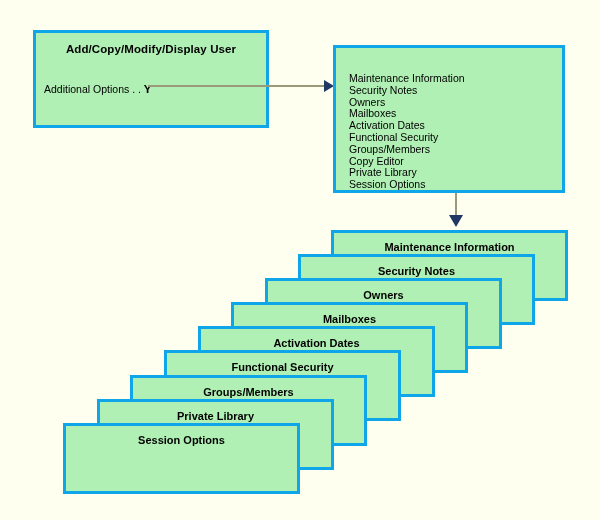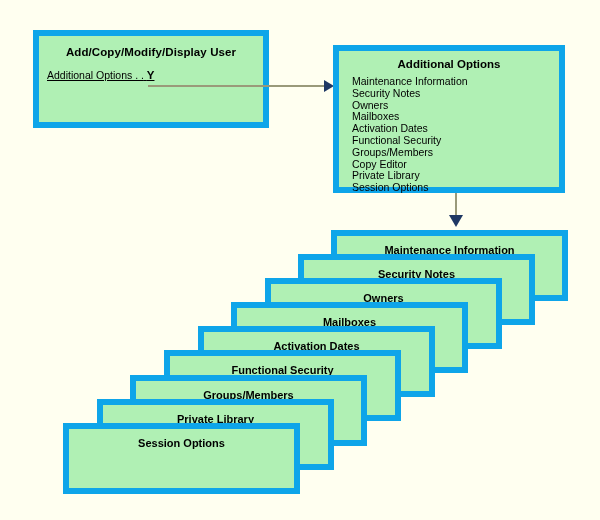--- a/index.html
+++ b/index.html
@@ -14,21 +14,21 @@
     position: relative;
     width: 600px;
     height: 520px;
     background: #fffff0;
     overflow: hidden;
   }
 
   .box {
     position: absolute;
     background: #b0f0b4;
-    border: 6px solid #0ea5e9;
+    border: 3px solid #0ea5e9;
     box-sizing: border-box;
   }
 
   
   #screen-box {
     left: 33px;
     top: 30px;
     width: 236px;
     height: 98px;
   }
@@ -39,25 +39,24 @@
     top: 10px;
     text-align: center;
     font-size: 11.5px;
     font-weight: bold;
     color: #000000;
     letter-spacing: 0.1px;
   }
   #screen-field {
     position: absolute;
     left: 8px;
-    top: 33px;
+    top: 50px;
     font-size: 10.5px;
     color: #000000;
     white-space: nowrap;
-    text-decoration: underline;
   }
   #screen-field .field-value {
     font-weight: bold;
     font-size: 11.5px;
   }
 
   
   #h-connector {
     position: absolute;
     left: 148px;
@@ -156,21 +155,20 @@
     <div id="screen-field">
       <span>Additional Options . .</span>
       <span class="field-value">Y</span>
     </div>
   </div>
 
   <div id="h-connector"></div>
   <div id="h-arrowhead"></div>
 
   <div class="box" id="options-box">
-    <div id="options-title">Additional Options</div>
     <ul id="options-list">
       <li>Maintenance Information</li>
       <li>Security Notes</li>
       <li>Owners</li>
       <li>Mailboxes</li>
       <li>Activation Dates</li>
       <li>Functional Security</li>
       <li>Groups/Members</li>
       <li>Copy Editor</li>
       <li>Private Library</li>

